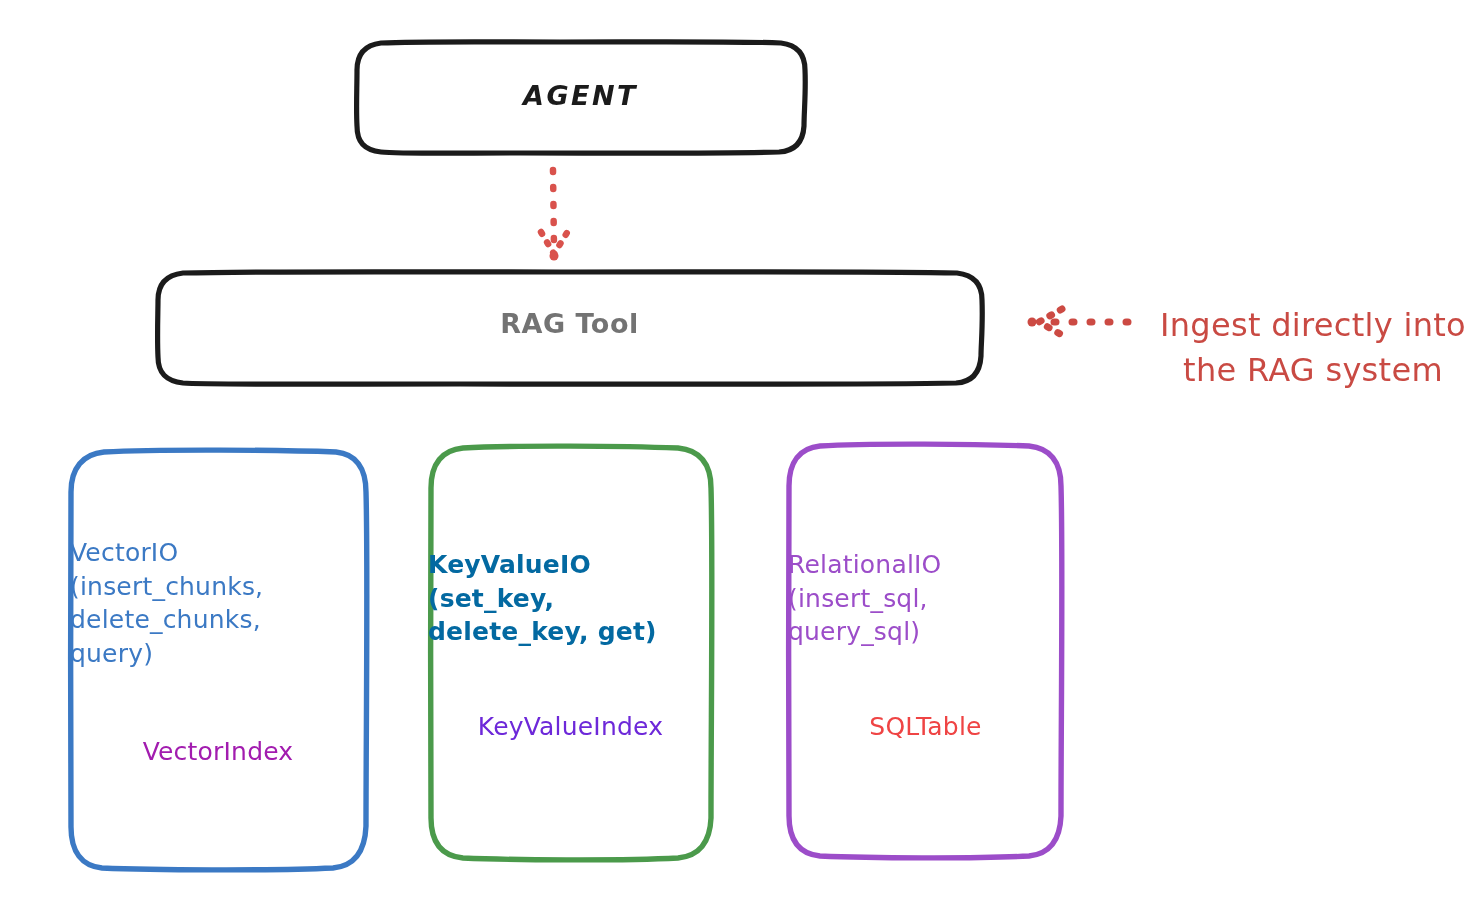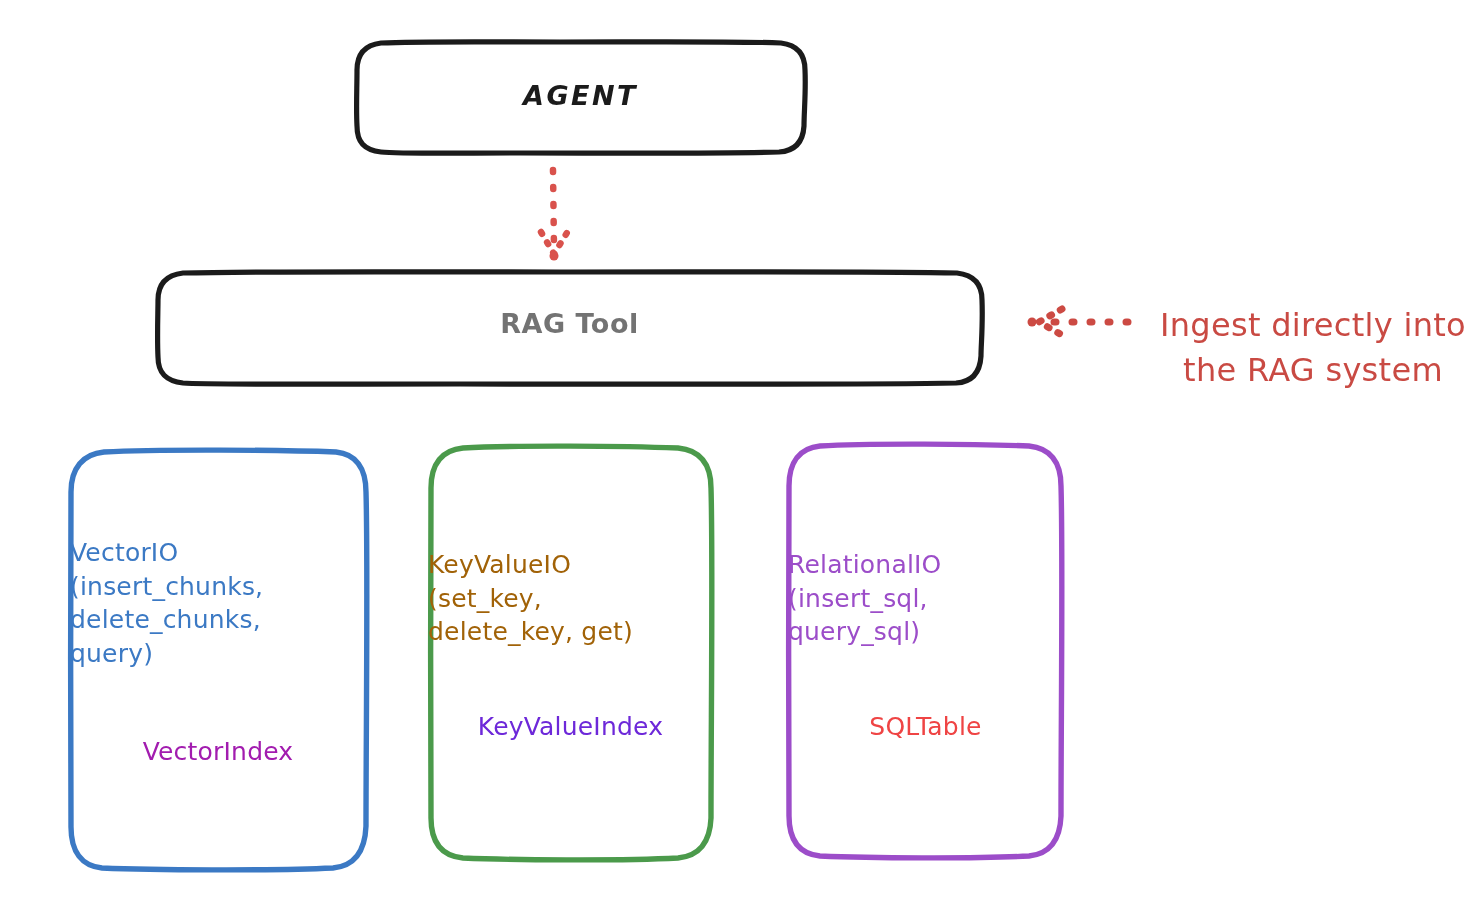--- a/index.html
+++ b/index.html
@@ -68,21 +68,21 @@
     position: absolute;
     text-align: center;
     font-size: 25px;
     font-weight: 500;
     letter-spacing: 0.2px;
   }
 
   #vector-text  { left: 70px;  top: 536px; width: 296px; color: #3b79c4; }
   #vector-sub   { left: 70px;  top: 737px; width: 296px; color: #a21caf; }
 
-  #kv-text      { left: 428px; top: 548px; width: 285px; color: #a16207; }
+  #kv-text      { left: 428px; top: 548px; width: 285px; color: #0369a1; font-weight: bold; }
   #kv-sub       { left: 428px; top: 712px; width: 285px; color: #6d28d9; }
 
   #rel-text     { left: 788px; top: 548px; width: 275px; color: #9c4dc9; }
   #rel-sub      { left: 788px; top: 712px; width: 275px; color: #ef4444; }
 
   
   #annotation {
     position: absolute;
     left: 1148px;
     top: 278px;

